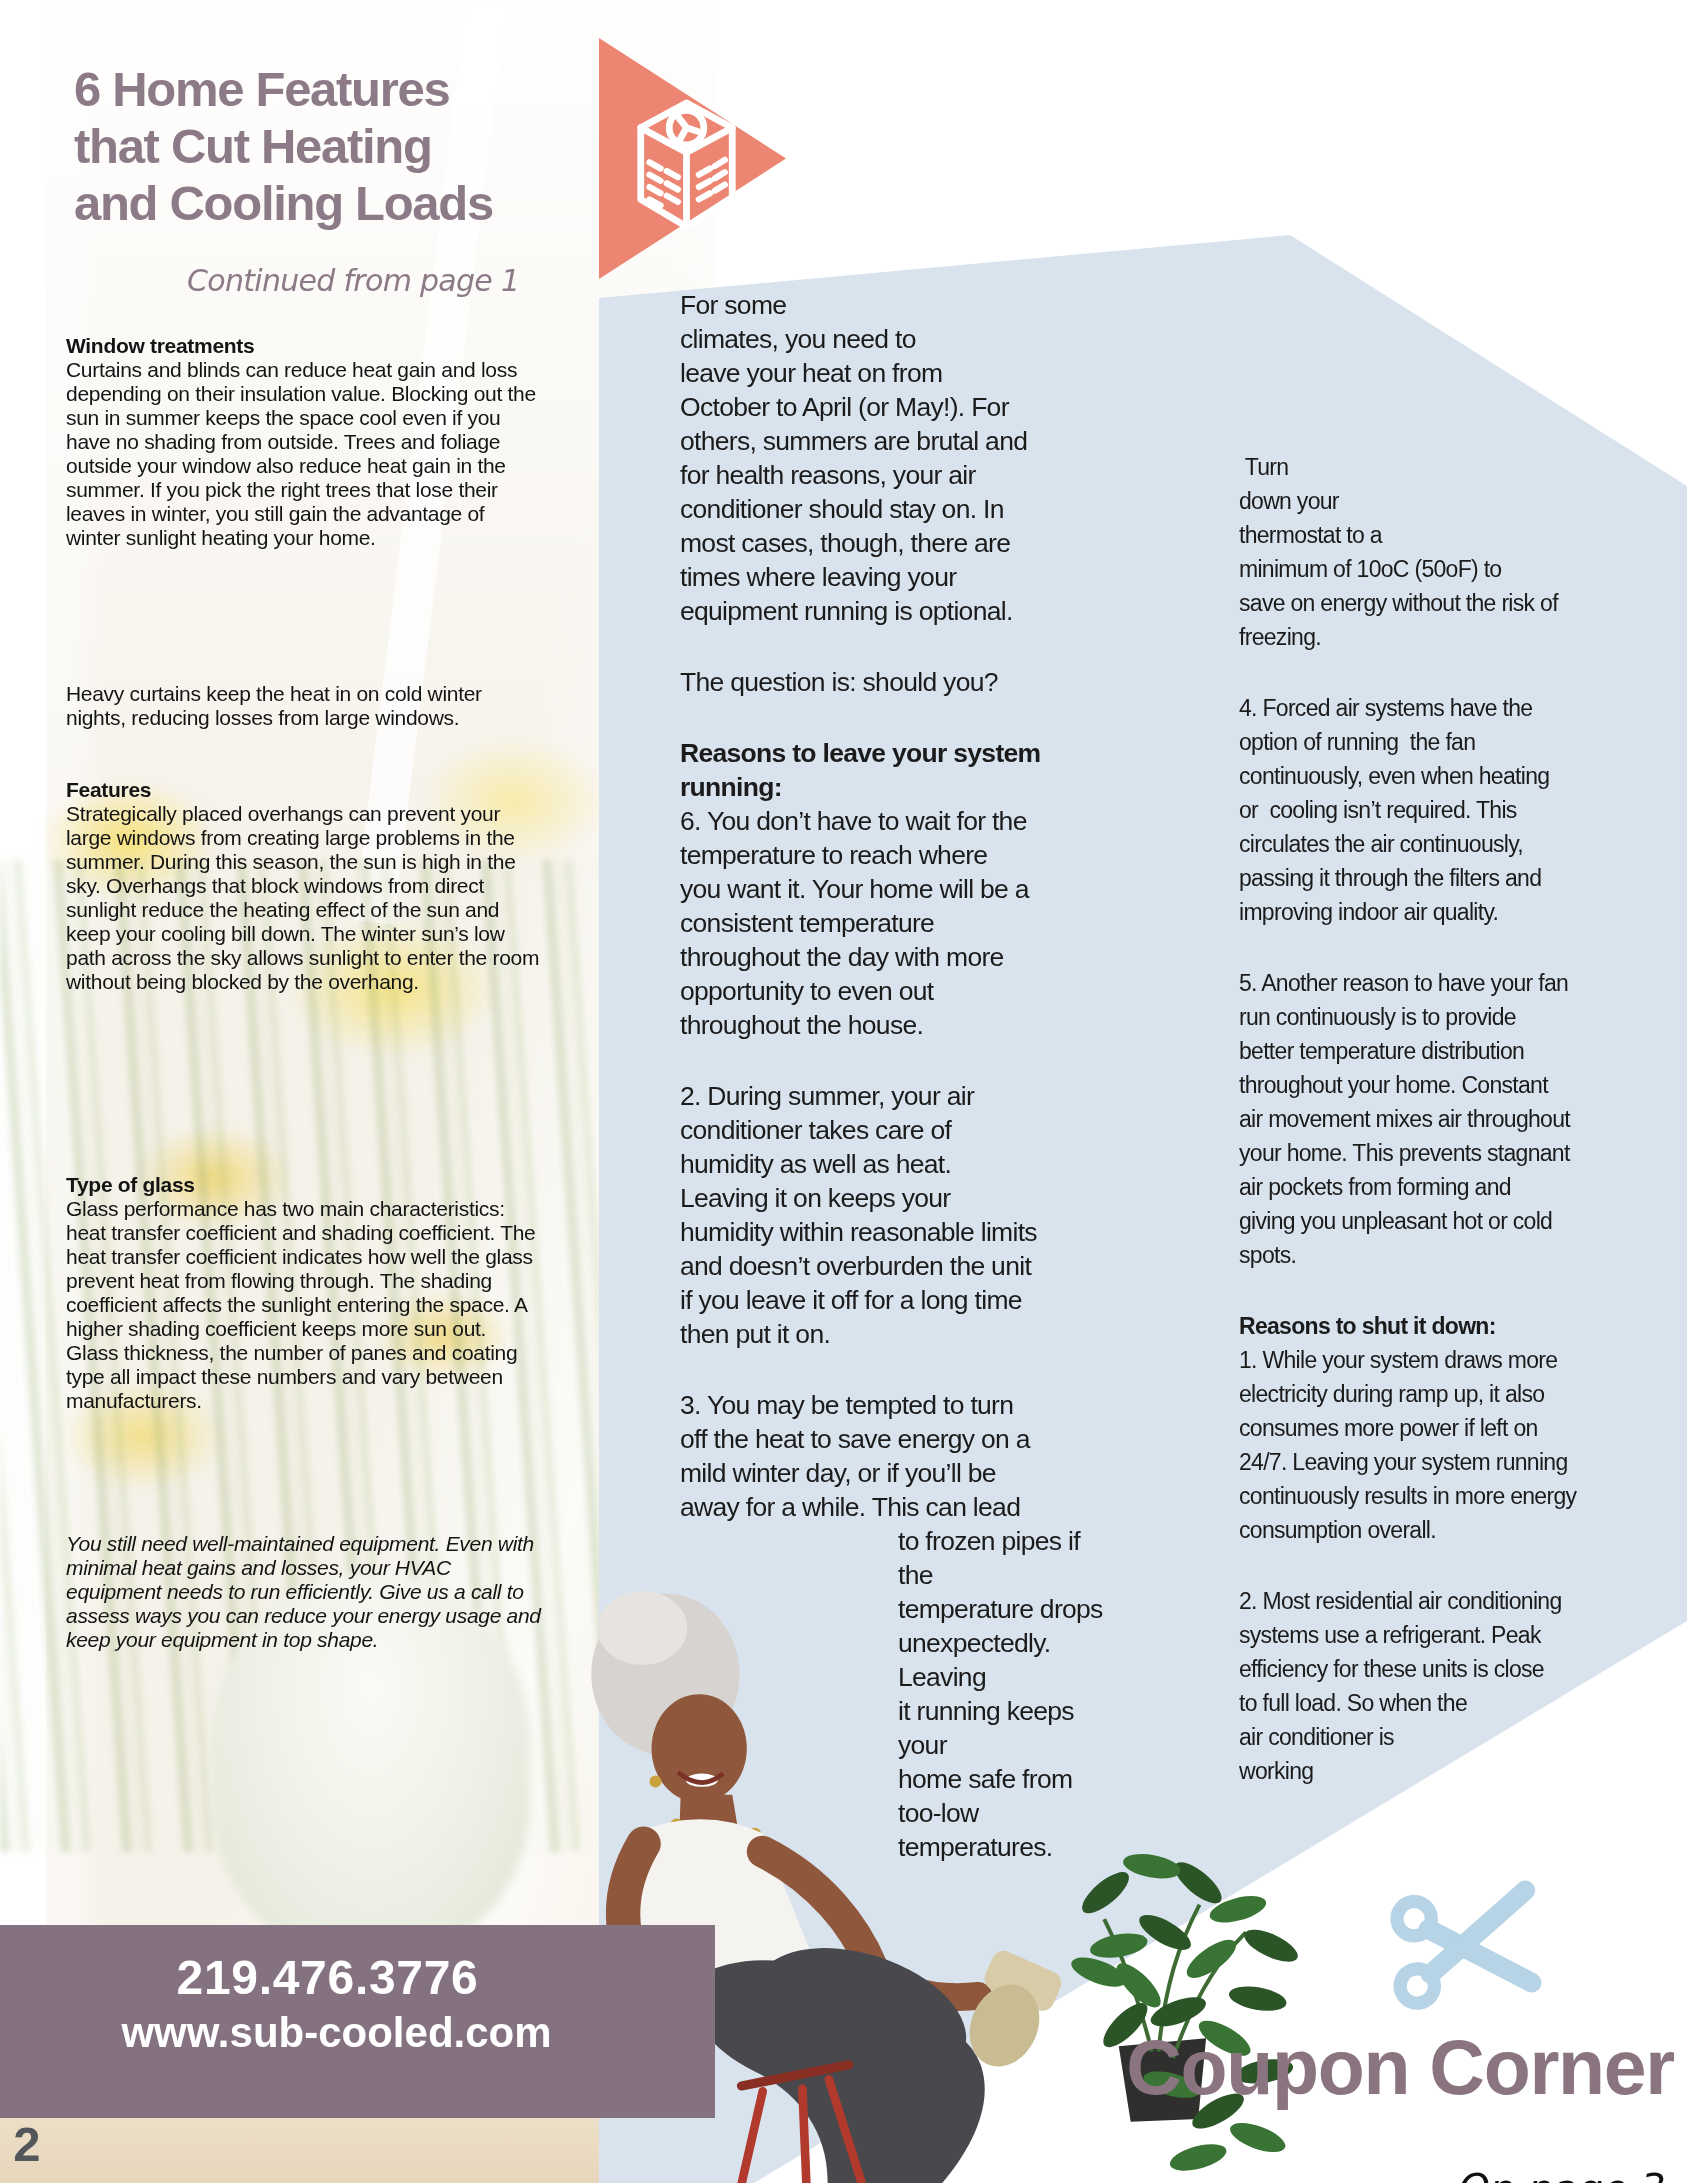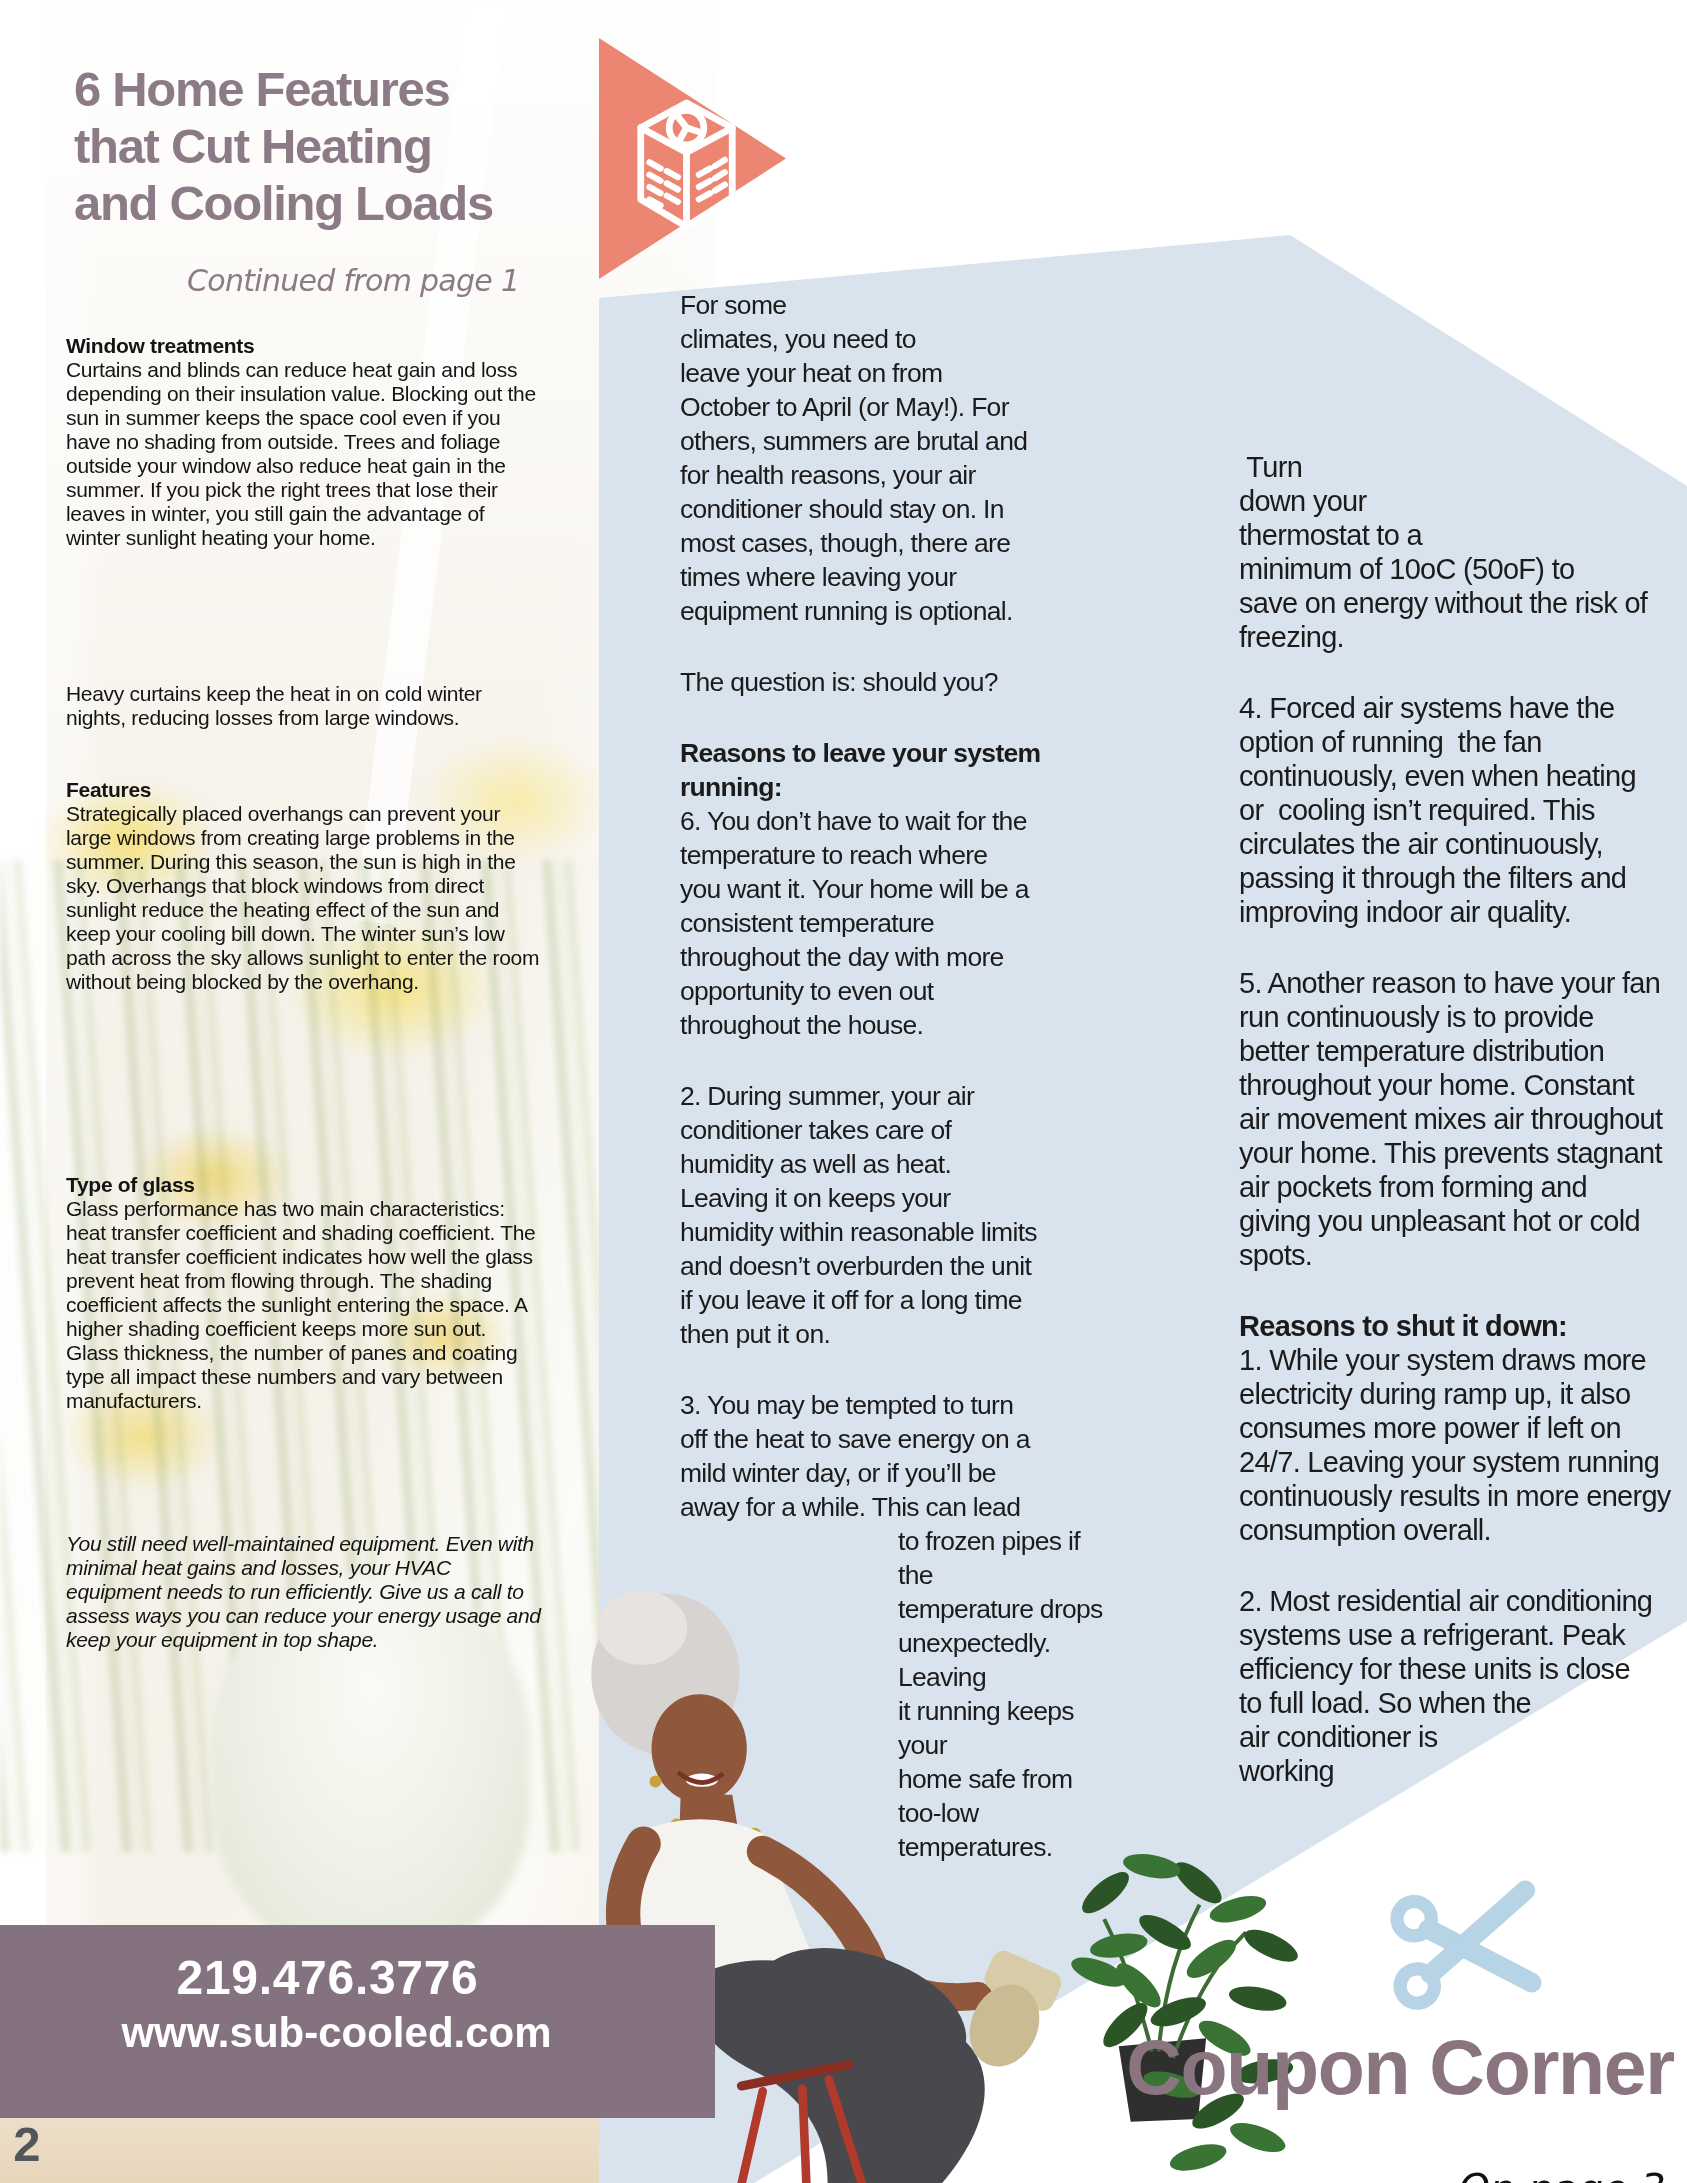--- a/index.html
+++ b/index.html
@@ -43,21 +43,21 @@
       font-family:"DejaVu Sans",sans-serif;letter-spacing:-0.7px;}
   .left-col{left:66px;top:334px;width:476px;font-size:21px;line-height:24px;letter-spacing:-0.3px;color:#141414;}
   .sec-head{font-weight:bold;} .mt200{margin-top:132px;} .mt72{margin-top:48px;}
   .mt270{margin-top:179px;} .mt180{margin-top:119px;font-style:italic;}
 
   .main-title{left:946px;top:78px;width:734px;text-align:center;color:#bccfdc;
       font-weight:bold;font-size:64px;letter-spacing:-1.3px;}
   .main-title div{height:140px;}
 
   .mid-col{left:680px;top:288px;width:430px;font-size:26.5px;line-height:34px;letter-spacing:-0.7px;color:#1b1b1b;}
-  .right-col{left:1239px;top:450px;width:437px;font-size:29px;line-height:34px;letter-spacing:-0.7px;color:#1b1b1b;}
+  .right-col{left:1239px;top:450px;width:437px;font-size:23px;line-height:34px;letter-spacing:-0.7px;color:#1b1b1b;}
   .gsec{margin-top:37px;}
   .gbold{font-weight:bold;}
   .wrap3{padding-left:218px;width:212px;}
 
   .mauve-box{left:0;top:1925px;width:715px;height:193px;background:#857280;color:#ffffff;}
   .phone{margin:25px 60px 0 0;text-align:center;font-size:48px;font-weight:bold;letter-spacing:0.7px;}
   .site{margin:4px 60px 0 0;text-align:center;font-size:42px;font-weight:bold;padding-left:18px;}
   .pagenum{left:13.2px;top:2116px;font-size:49px;font-weight:bold;color:#53565a;}
 
   .scissors{left:1386px;top:1867px;width:165px;height:165px;transform:rotate(-6deg);}

